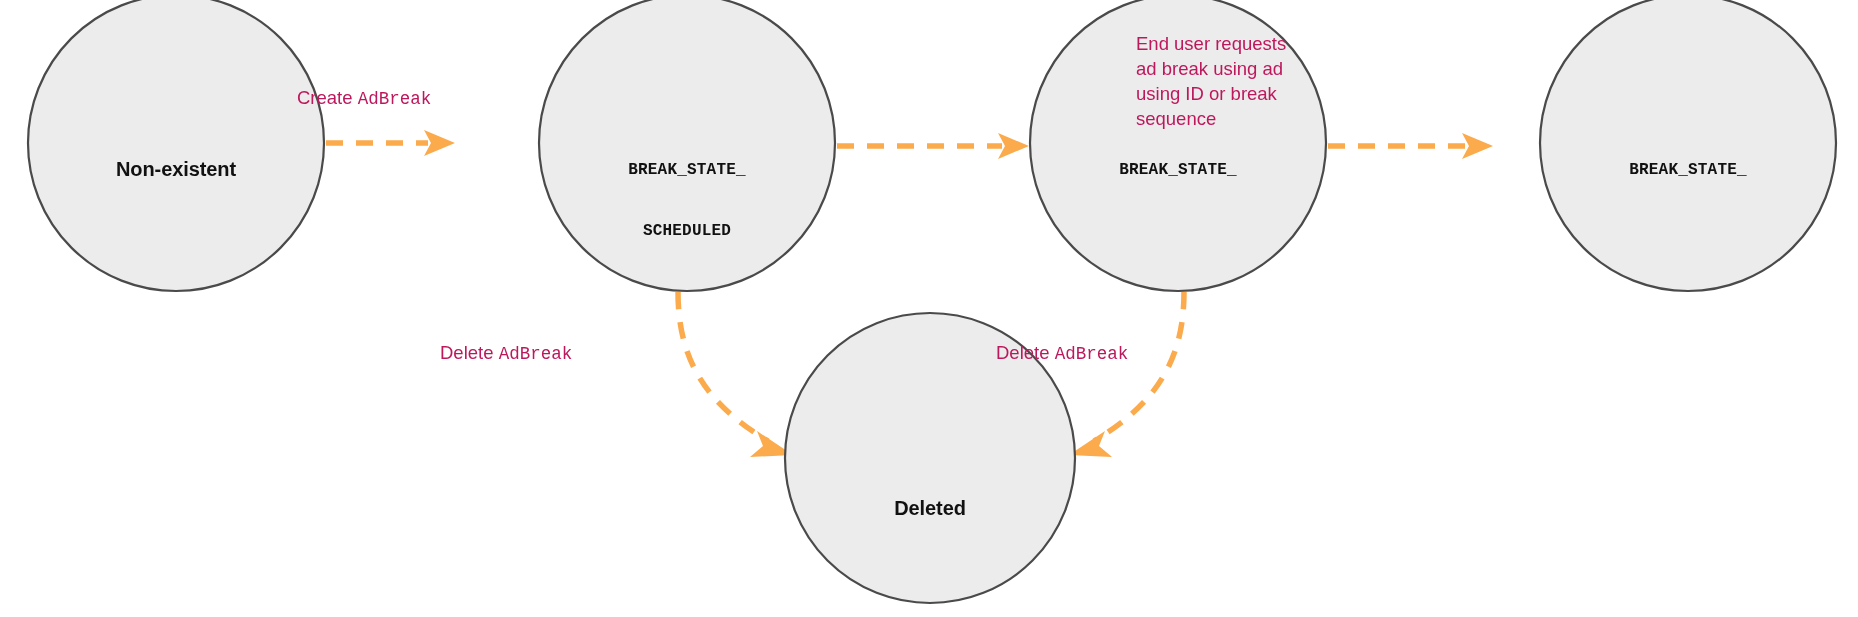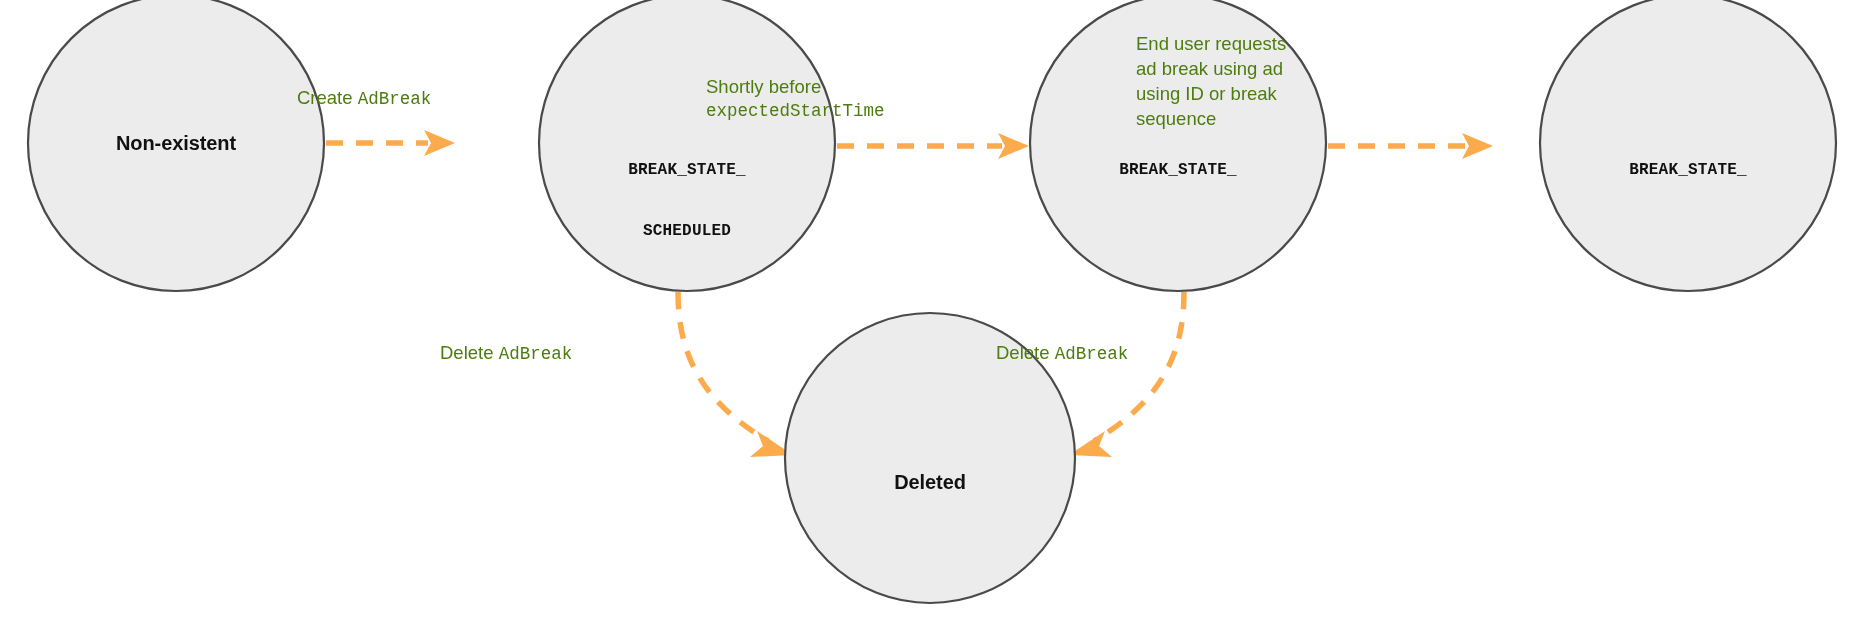--- a/index.html
+++ b/index.html
@@ -49,29 +49,30 @@
     color: #111111;
     font-weight: bold;
     line-height: 1.28;
     pointer-events: none;
     white-space: pre;
   }
   .node-label.plain {
     font-family: "Liberation Sans", sans-serif;
     font-size: 20px;
     letter-spacing: -0.1px;
+    margin-top: 26px;
   }
   .node-label.code {
     font-family: "Liberation Mono", monospace;
     font-size: 16px;
     letter-spacing: 0.2px;
   }
   .edge-label {
     position: absolute;
-    color: #4d7c0f;
+    color: #be185d;
     font-size: 18.5px;
     line-height: 1.35;
     pointer-events: none;
   }
   .edge-label .sans {
     font-family: "Liberation Sans", sans-serif;
   }
   .edge-label .mono {
     font-family: "Liberation Mono", monospace;
     font-size: 17.5px;
@@ -141,24 +142,20 @@
   <div class="node-label code" style="left:1538px; top:119px; width:300px;">
     <div>BREAK_STATE_</div>
   </div>
 
   <div class="node-label plain" style="left:780px; top:470px; width:300px;">Deleted</div>
 
   <div class="edge-label" style="left:297px; top:86px;">
     <span class="line"><span class="sans">Create </span><span class="mono">AdBreak</span></span>
   </div>
 
-  <div class="edge-label" style="left:706px; top:75px;">
-    <span class="line sans">Shortly before</span>
-    <span class="line mono">expectedStartTime</span>
-  </div>
 
   <div class="edge-label" style="left:1136px; top:32px;">
     <span class="line sans">End user requests</span>
     <span class="line sans">ad break using ad</span>
     <span class="line sans">using ID or break</span>
     <span class="line sans">sequence</span>
   </div>
 
   <div class="edge-label" style="left:440px; top:341px;">
     <span class="line"><span class="sans">Delete </span><span class="mono">AdBreak</span></span>

